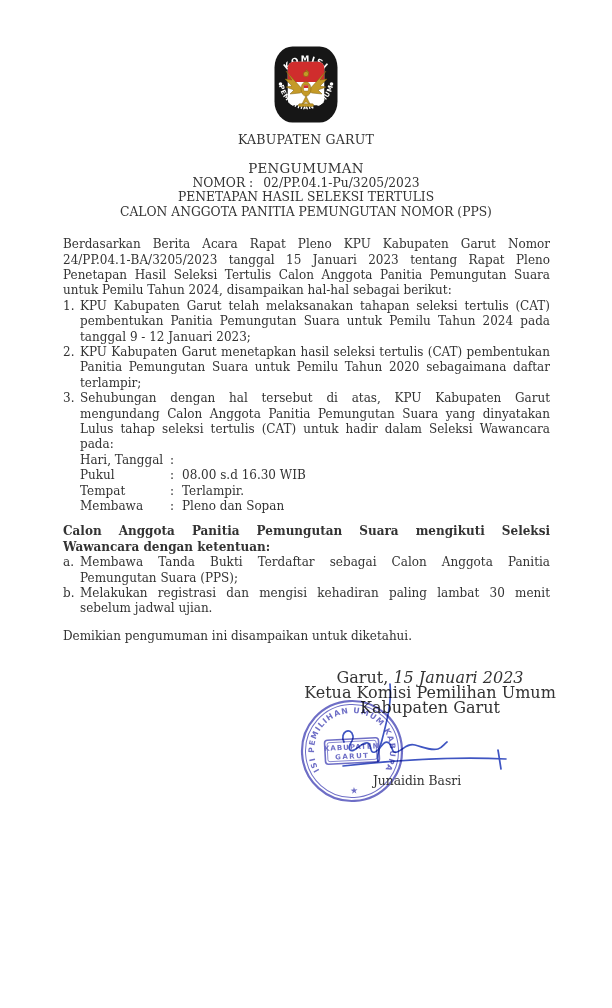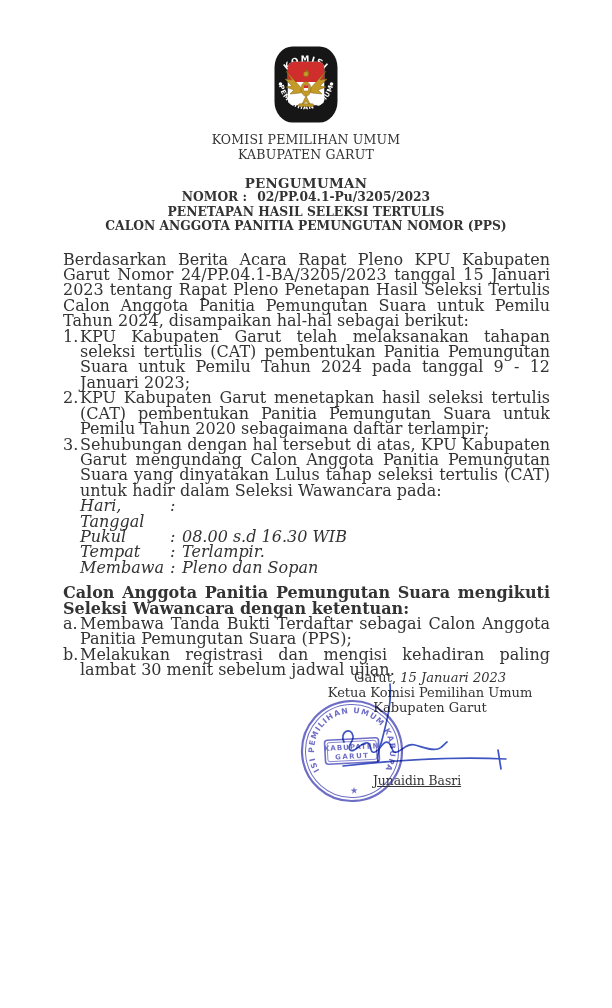--- a/index.html
+++ b/index.html
@@ -11,42 +11,42 @@
     background: #ffffff;
     font-family: "DejaVu Serif", "Liberation Serif", serif;
     color: #333333;
     overflow: hidden;
   }
   
   .logo-wrap { padding-top: 45px; text-align: center; }
   .logo-wrap svg { display:inline-block; }
   .org-name { margin-top: 5px; text-align: center; font-size: 12.5px; line-height: 14.5px; letter-spacing: .2px; }
   
-  .title-block { margin-top: 14px; text-align: center; font-weight: bold; font-size: 12.3px; line-height: 14.4px; }
+  .title-block { margin-top: 14px; text-align: center; font-weight: normal; font-size: 12.3px; line-height: 14.4px; }
   .title-block .heading { font-size: 13.4px; letter-spacing: .3px; }
   .nomor-line .gap { display:inline-block; width: 10px; }
   
-  .body-text { margin: 18px 62px 0 63px; font-size: 16px; line-height: 15.4px; }
+  .body-text { margin: 18px 62px 0 63px; font-size: 12px; line-height: 15.4px; }
   .para { text-align: justify; }
   .olist { }
   .li { display: flex; }
   .li .marker { width: 17px; flex: 0 0 17px; }
   .li .li-text { flex: 1; text-align: justify; }
   .sched { }
-  .sched-row { display: flex; padding-left: 17px; font-style: italic; }
+  .sched-row { display: flex; padding-left: 17px; }
   .sched-row .s-label { width: 90px; flex: 0 0 90px; }
   .sched-row .s-colon { width: 12px; flex: 0 0 12px; }
   .sched-row .s-value { flex: 1; }
   .terms-intro { margin-top: 10px; text-align: justify; font-weight: bold; }
   .closing-line { margin-top: 12px; }
   
   .sig-area { position: absolute; left: 0; top: 662px; width: 612px; height: 210px; }
-  .sig-text { position: absolute; left: 297px; top: 8px; width: 266px; text-align: center; font-size: 13px; line-height: 15.2px; }
+  .sig-text { position: absolute; left: 297px; top: 8px; width: 266px; text-align: center; font-size: 16px; line-height: 15.2px; }
   .sig-text .italic { font-style: italic; }
-  .sig-name { position: absolute; left: 287px; top: 112px; width: 260px; text-align: center; font-size: 12.3px; text-decoration: underline; }
+  .sig-name { position: absolute; left: 287px; top: 112px; width: 260px; text-align: center; font-size: 12.3px; }
   .stamp { position: absolute; left: 300px; top: 37px; width: 104px; height: 104px; opacity: .8; mix-blend-mode: multiply; transform: rotate(-3deg); }
   .autograph { position: absolute; left: 328px; top: 20px; width: 192px; height: 122px; mix-blend-mode: multiply; }
 </style>
 </head>
 <body>
 
 <div class="page">
 
   <div class="logo-wrap">
     <svg width="66" height="79" viewBox="0 0 66 79" aria-hidden="true">
@@ -80,21 +80,20 @@
         <circle cx="33" cy="29" r="2.6"></circle>
         <path d="M33,51 L28.5,60 L33,56.8 L37.5,60 Z"></path>
         <rect x="25.5" y="58.8" width="15" height="2.6" rx="1.2"></rect>
       </g>
       <g>
         <rect x="30.6" y="40" width="4.8" height="6" rx="1" fill="#ffffff" stroke="#7e610f" stroke-width="0.4"></rect>
         <path d="M30.8,40.2 h4.4 v2.8 h-4.4 Z" fill="#d02d2d"></path>
       </g>
     </svg>
     <div class="org-name">
-      <div>KOMISI PEMILIHAN UMUM</div>
       <div>KABUPATEN GARUT</div>
     </div>
   </div>
 
   <div class="title-block">
     <div class="heading">PENGUMUMAN</div>
     <div class="nomor-line"><span>NOMOR :</span><span class="gap"></span><span>02/PP.04.1-Pu/3205/2023</span></div>
     <div>PENETAPAN HASIL SELEKSI TERTULIS</div>
     <div>CALON ANGGOTA PANITIA PEMUNGUTAN NOMOR (PPS)</div>
   </div>
@@ -145,20 +144,21 @@
       <div class="li">
         <span class="marker">a.</span>
         <span class="li-text">Membawa Tanda Bukti Terdaftar sebagai Calon Anggota Panitia Pemungutan Suara (PPS);</span>
       </div>
       <div class="li">
         <span class="marker">b.</span>
         <span class="li-text">Melakukan registrasi dan mengisi kehadiran paling lambat 30 menit sebelum jadwal ujian.</span>
       </div>
     </div>
 
+    <div class="closing-line">Demikian pengumuman ini disampaikan untuk diketahui.</div>
   </div>
 
   <div class="sig-area">
     <div class="sig-text">
       <div><span>Garut,</span> <span class="italic">15 Januari 2023</span></div>
       <div>Ketua Komisi Pemilihan Umum</div>
       <div>Kabupaten Garut</div>
     </div>
 
     <svg class="stamp" viewBox="0 0 104 104" aria-hidden="true">

